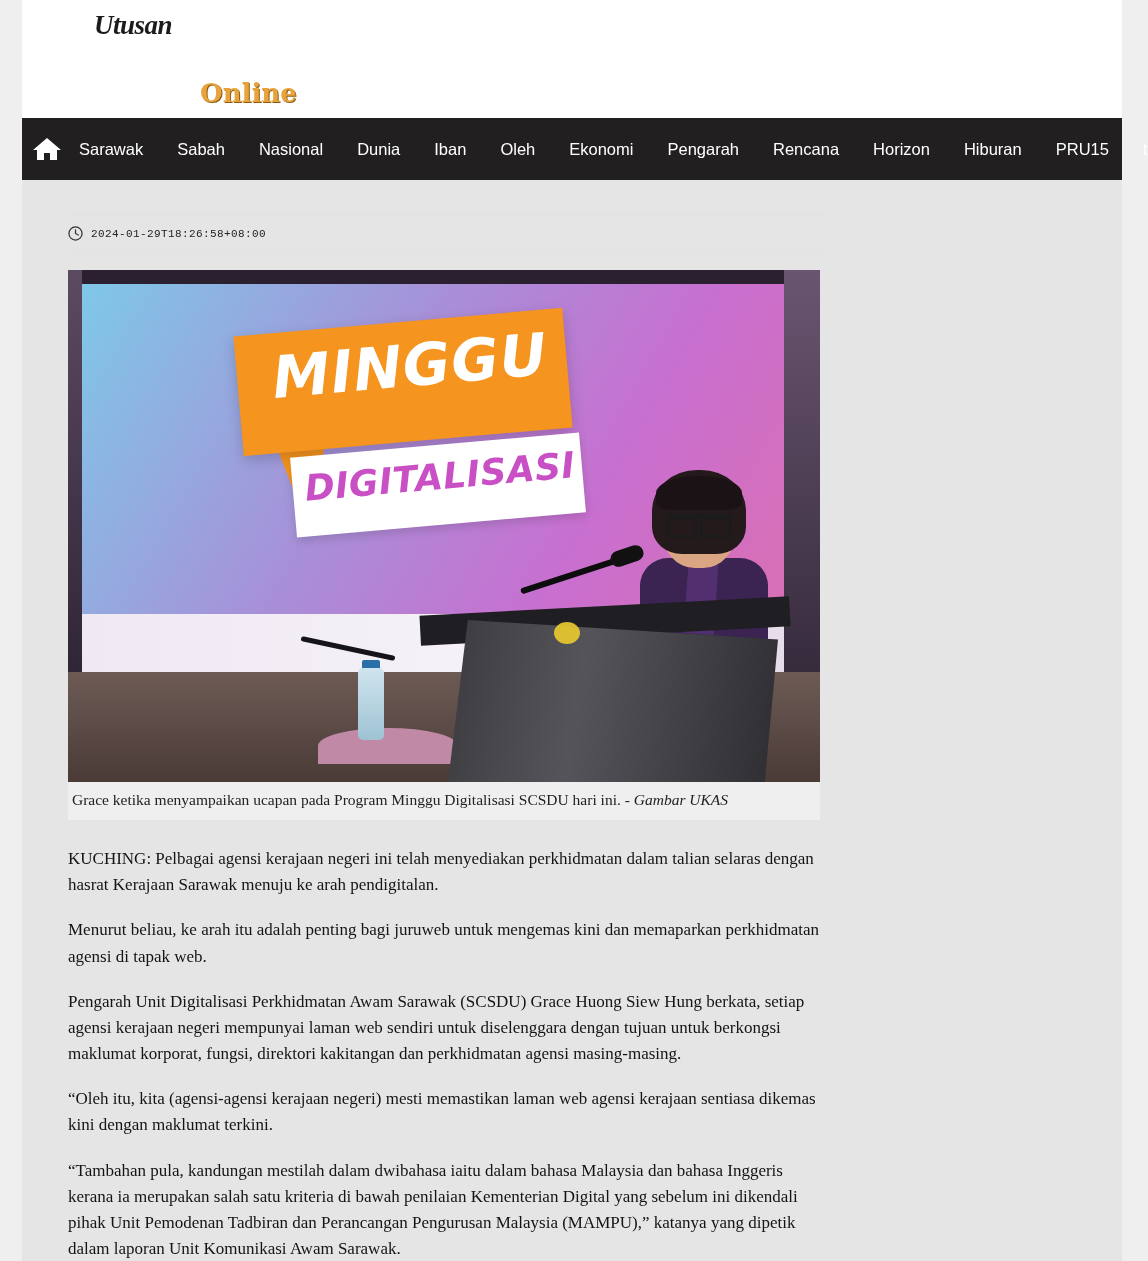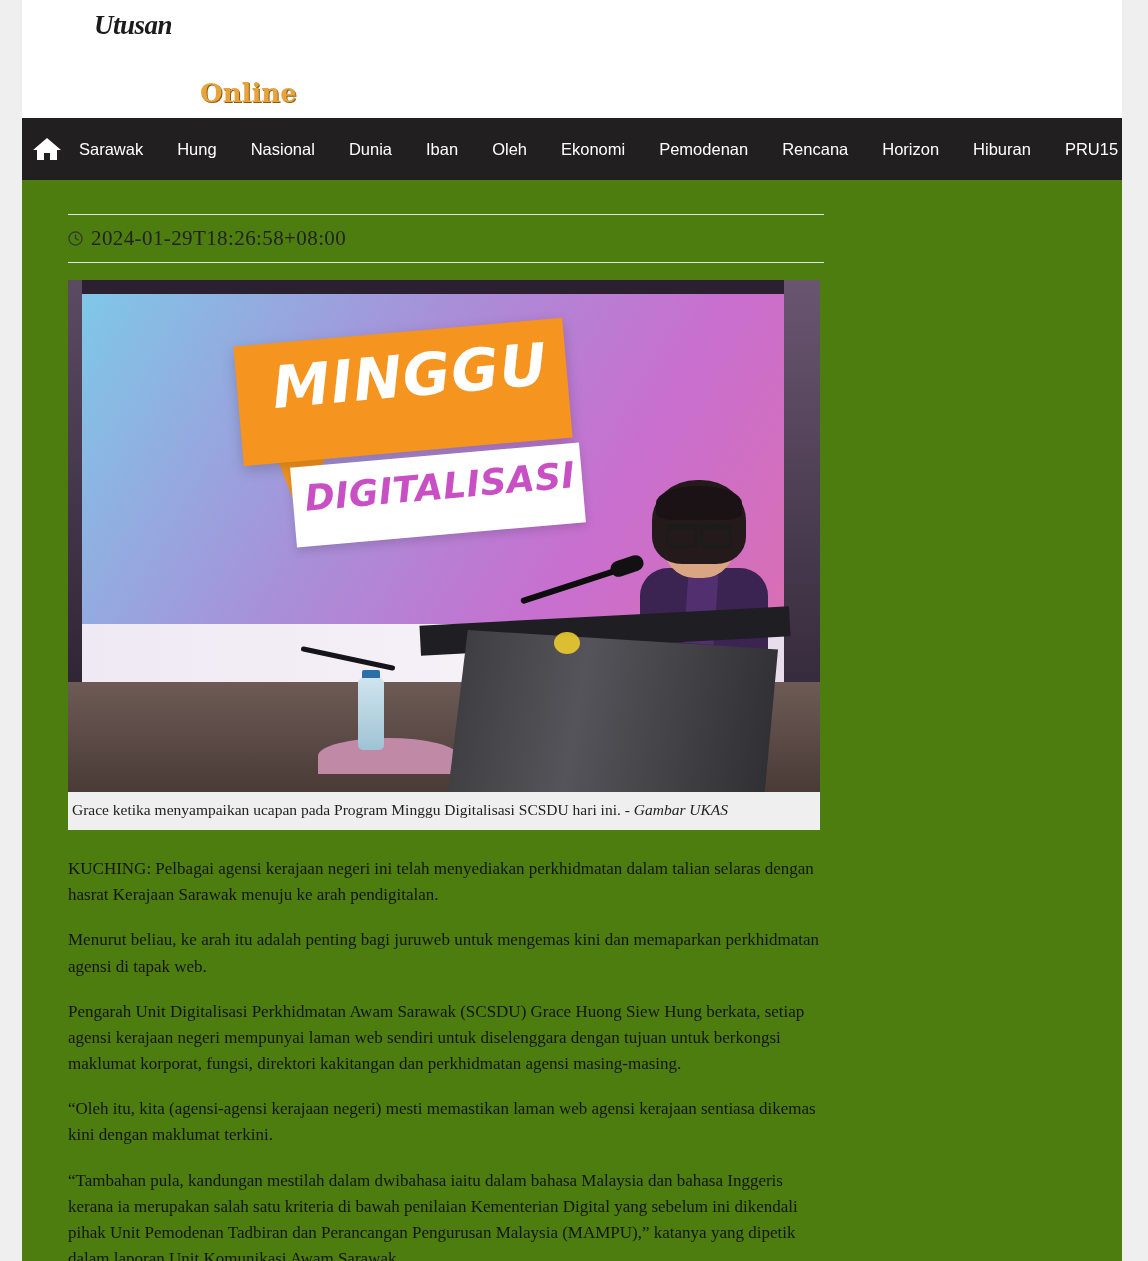--- a/index.html
+++ b/index.html
@@ -27,21 +27,21 @@
   }
   .gutter-left { left: 0; }
   .gutter-right { right: 0; width: 26px; }
 
   .page-inner {
     position: absolute;
     left: 22px;
     right: 26px;
     top: 0;
     bottom: 0;
-    background: #4d7c0f;
+    background: #e5e5e5;
   }
 
   
   .masthead {
     height: 118px;
     position: relative;
     background: #ffffff;
   }
   .logo {
     position: absolute;
@@ -124,22 +124,22 @@
     align-items: center;
     width: 756px;
   }
   .clock-icon {
     width: 15px;
     height: 15px;
     margin-right: 8px;
     flex: none;
   }
   .meta-date {
-    font-family: Liberation Serif, serif;
-    font-size: 21px;
+    font-family: Liberation Mono, monospace;
+    font-size: 11px;
     color: #222222;
     letter-spacing: 0.4px;
   }
   .subhead {
     margin-top: 27px;
     font-family: "DejaVu Serif", serif;
     font-weight: bold;
     font-size: 16.5px;
     line-height: 1.42;
     color: #111111;
@@ -406,27 +406,27 @@
       </div>
     </div>
 
     <div class="navbar">
       <div class="nav-home">
         <svg width="30" height="26" viewBox="0 0 30 26" aria-hidden="true">
           <path d="M15 2 L29 14 L25 14 L25 24 L18 24 L18 17 L12 17 L12 24 L5 24 L5 14 L1 14 Z" fill="#ffffff"></path>
         </svg>
       </div>
       <div class="nav-item">Sarawak</div>
-      <div class="nav-item">Hung</div>
+      <div class="nav-item">Sabah</div>
       <div class="nav-item">Nasional</div>
       <div class="nav-item">Dunia</div>
       <div class="nav-item">Iban</div>
       <div class="nav-item">Oleh</div>
       <div class="nav-item">Ekonomi</div>
-      <div class="nav-item">Pemodenan</div>
+      <div class="nav-item">Pengarah</div>
       <div class="nav-item">Rencana</div>
       <div class="nav-item">Horizon</div>
       <div class="nav-item">Hiburan</div>
       <div class="nav-item">PRU15</div>
       <div class="nav-item">tvUB</div>
     </div>
 
     <div class="content">
 
       <div class="meta-row">

